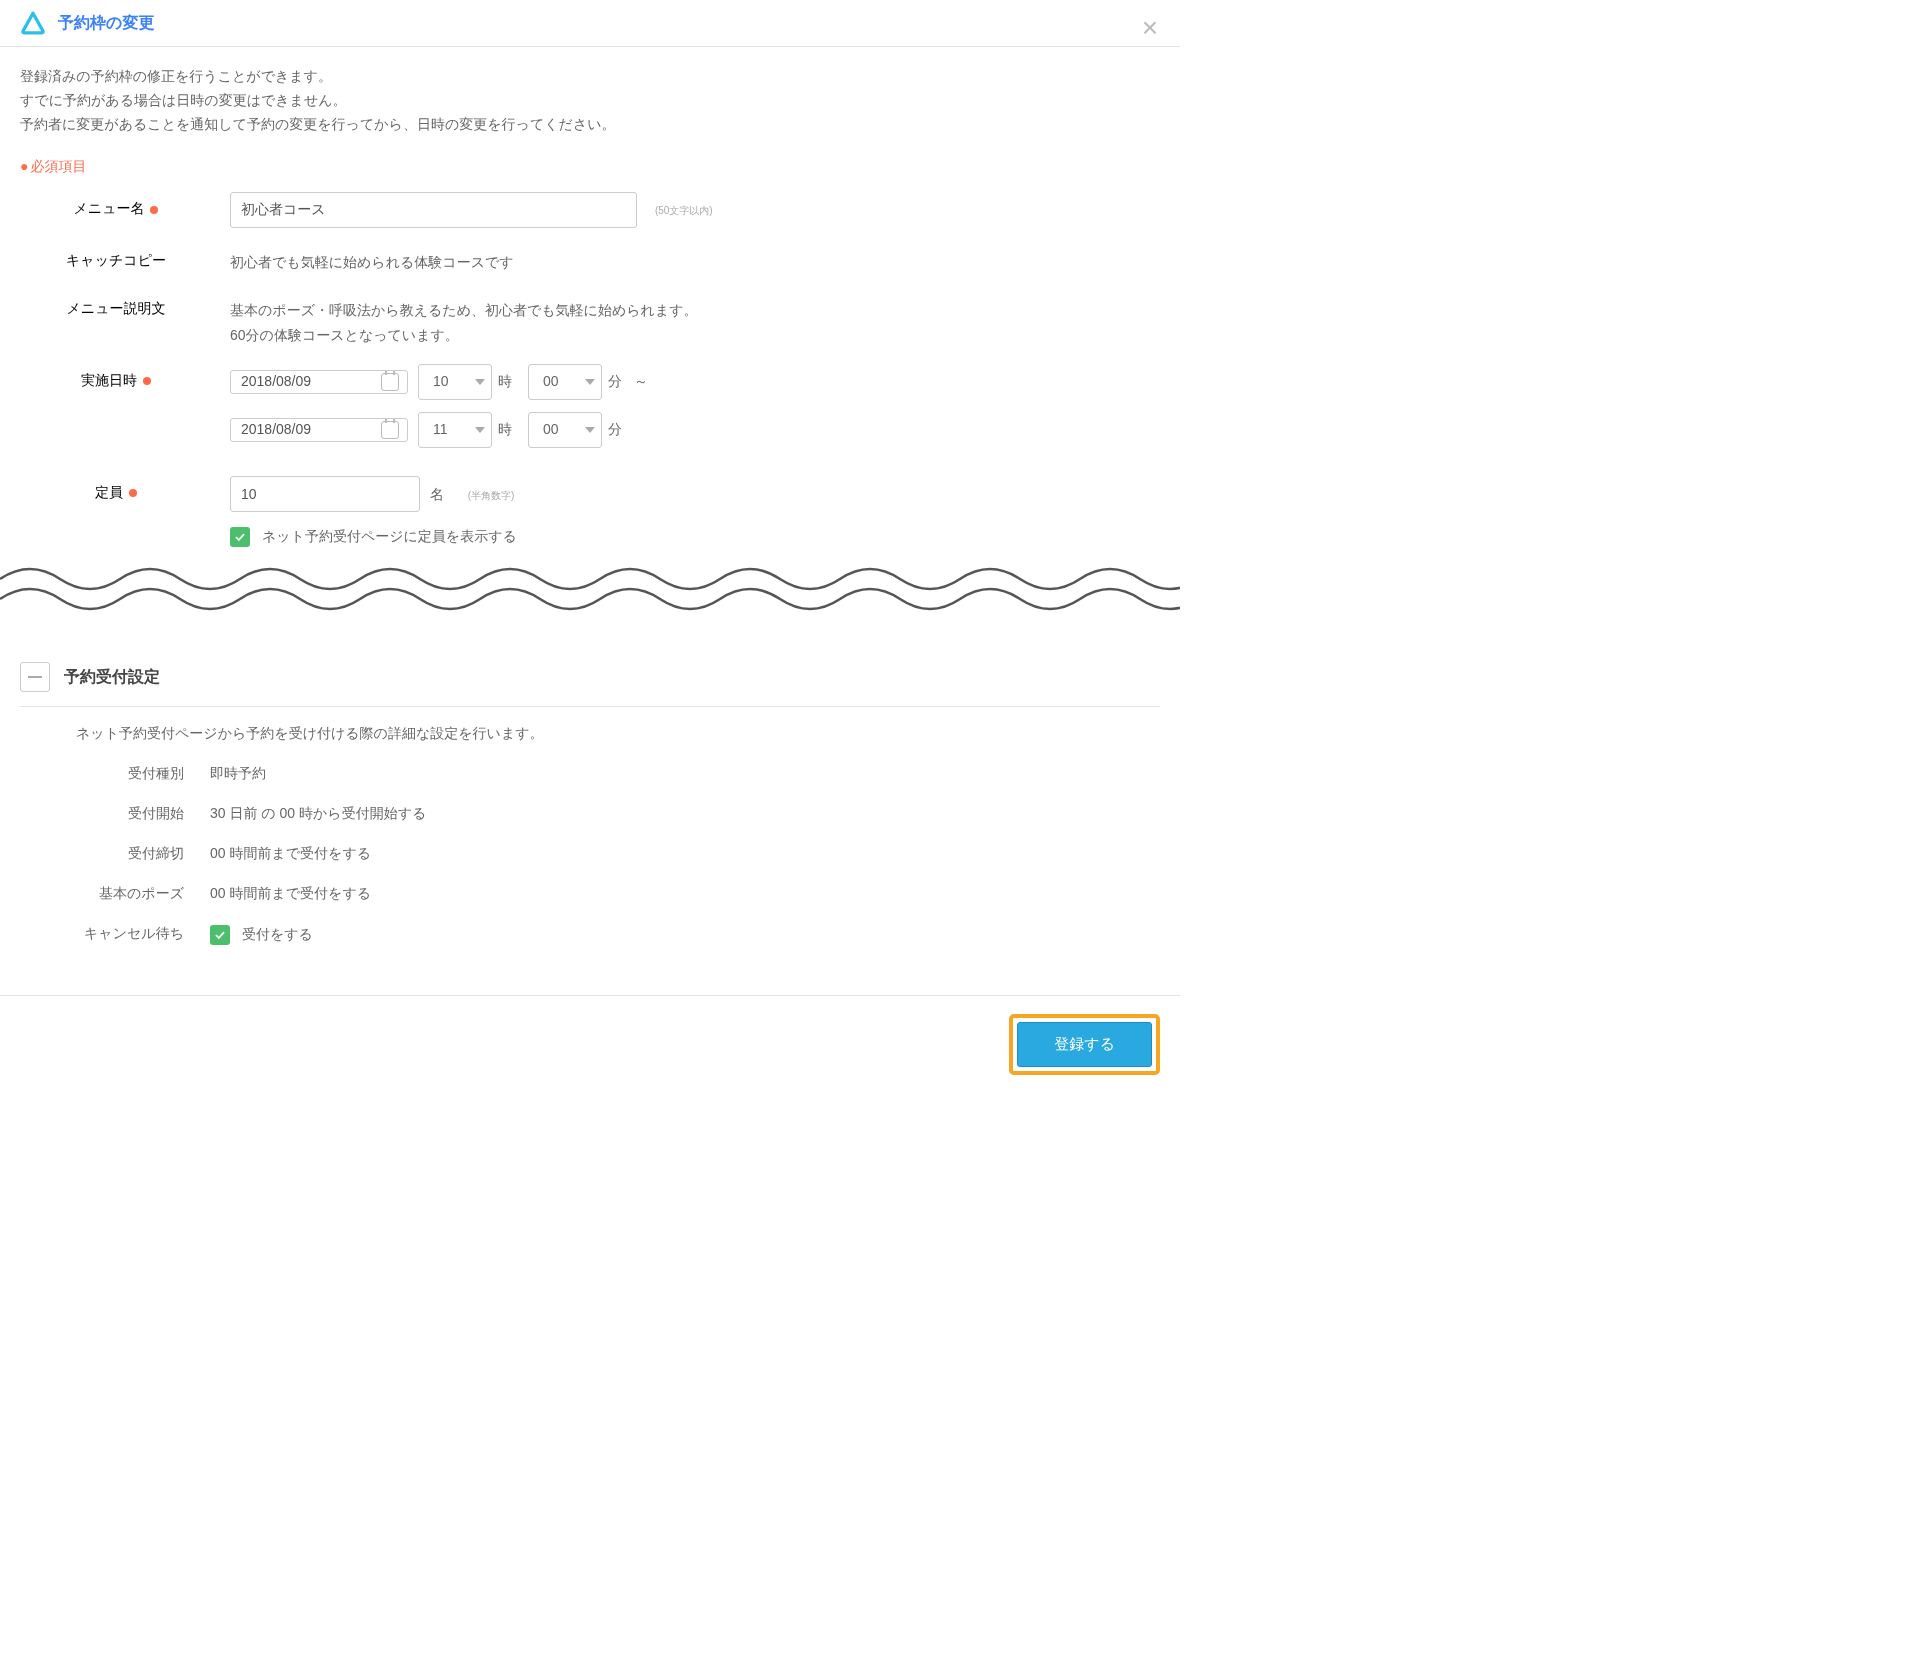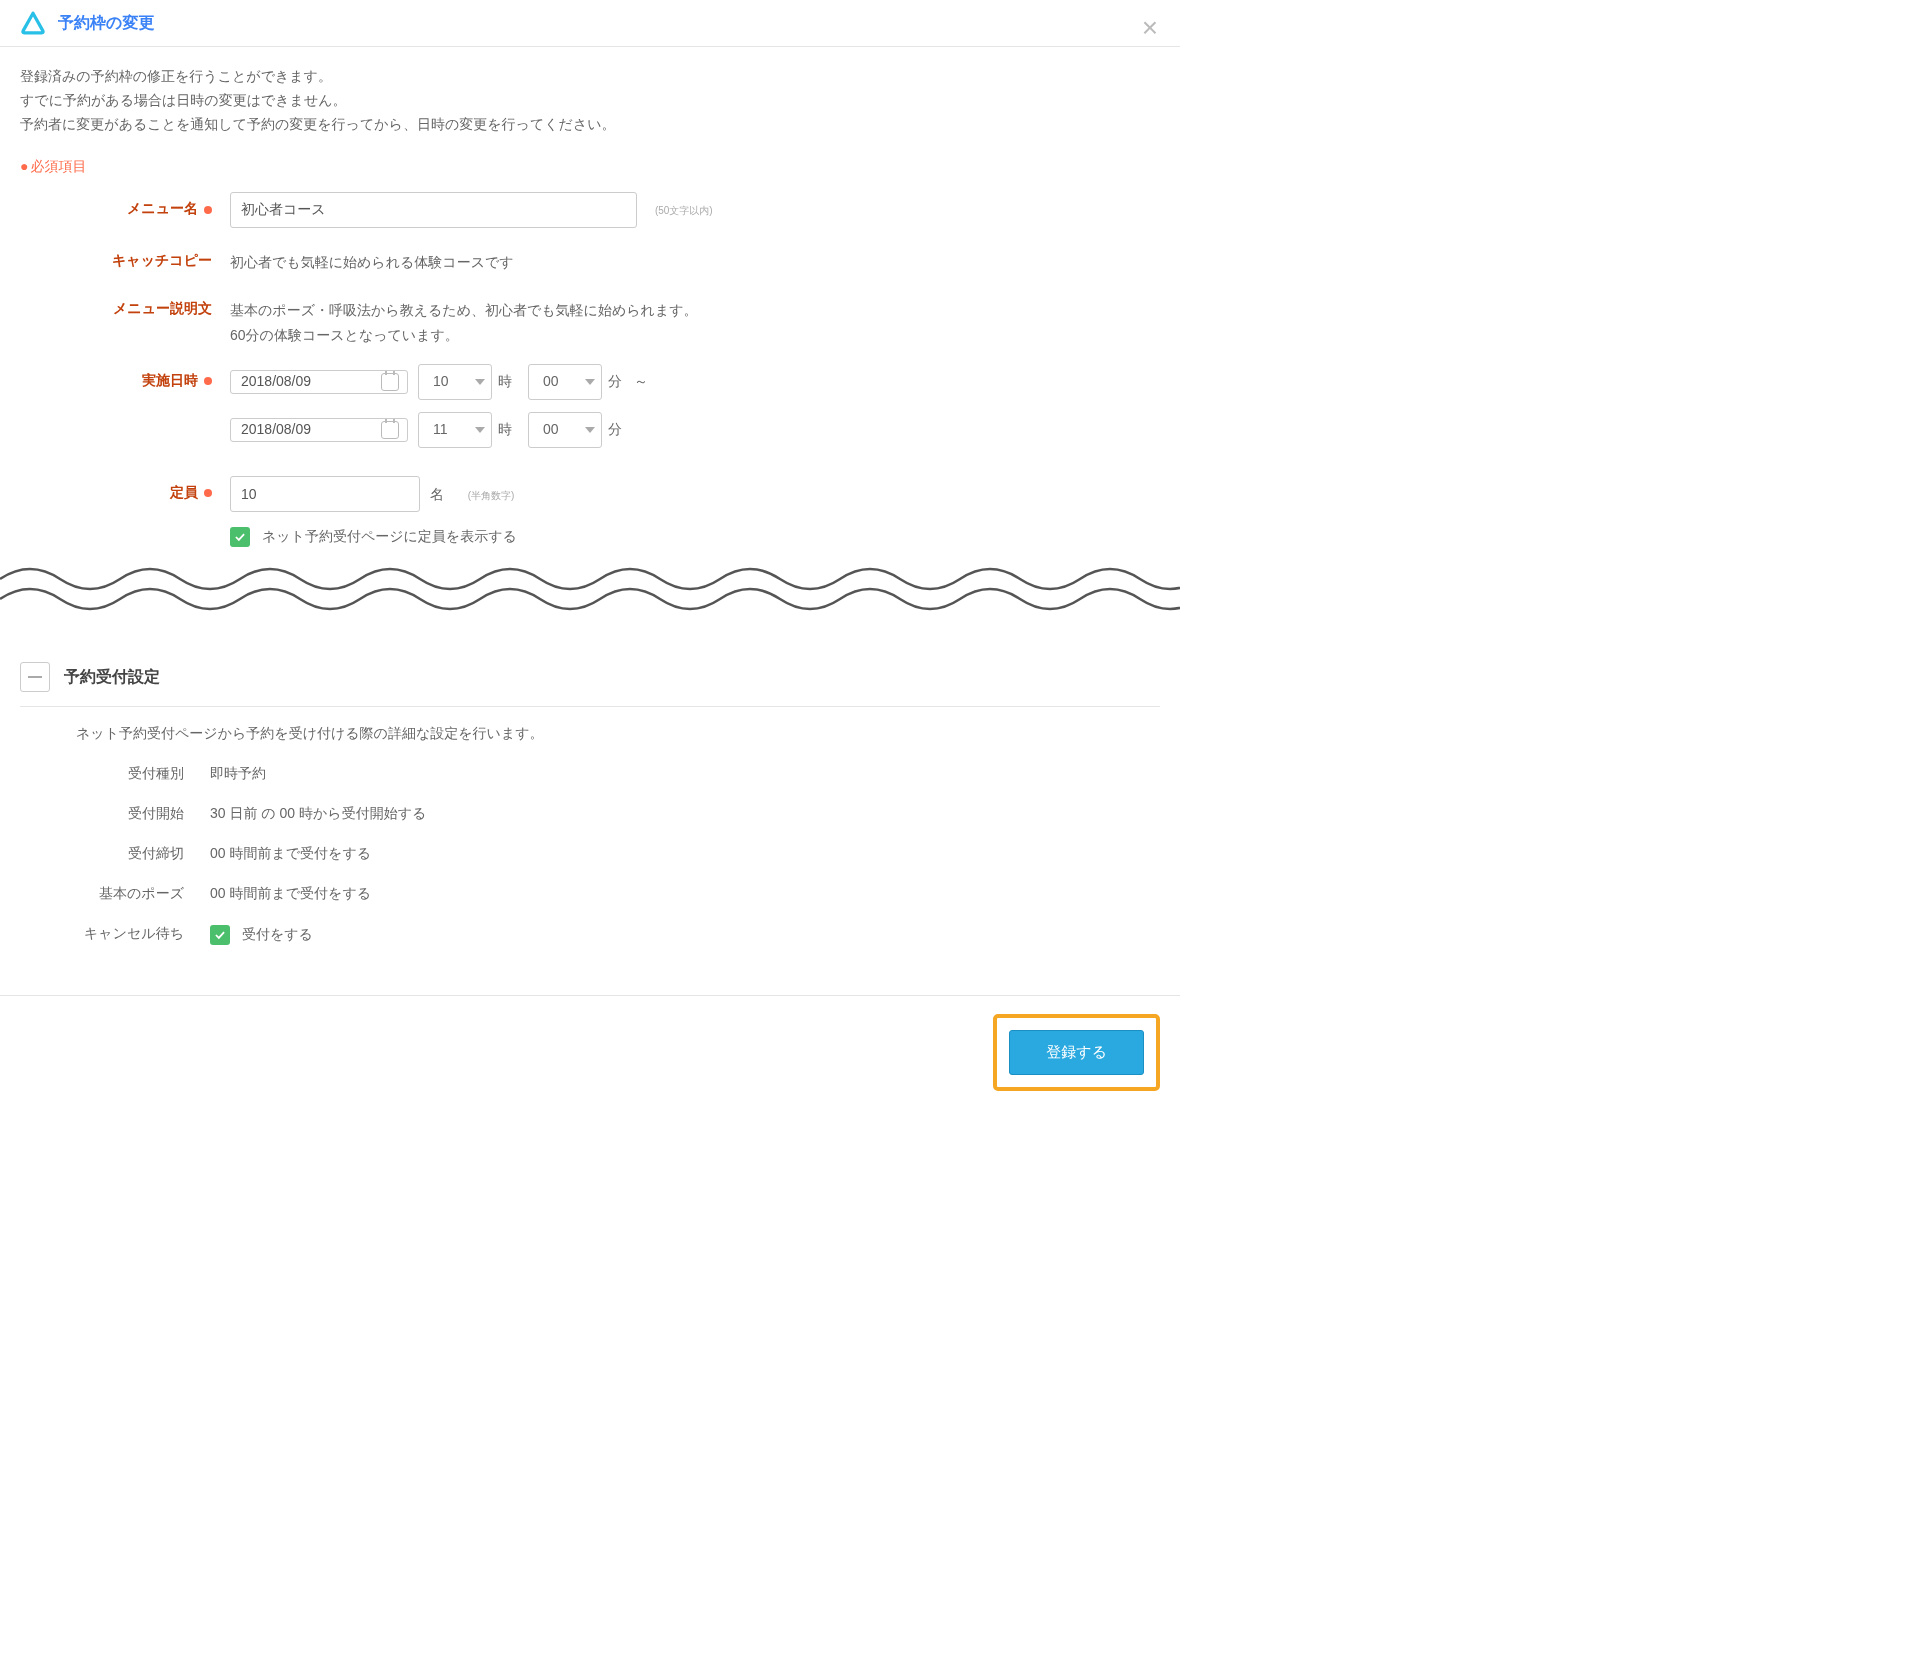--- a/index.html
+++ b/index.html
@@ -50,27 +50,26 @@
   color: #ff6b4a;
   margin-right: 2px;
 }
 .form-row {
   display: flex;
   align-items: flex-start;
   margin-top: 16px;
 }
 .form-label {
   width: 210px;
-  text-align: right;
+  text-align: center;
   padding-right: 18px;
   padding-top: 8px;
-  color: #c2410c;
+  color: #000000;
   font-size: 14px;
   flex-shrink: 0;
-  font-weight: bold;
 }
 .req-dot {
   display: inline-block;
   width: 8px; height: 8px;
   background: #ff6b4a;
   border-radius: 50%;
   margin-left: 6px;
   vertical-align: middle;
 }
 .form-value {
@@ -206,21 +205,21 @@
 .footer {
   margin-top: 50px;
   border-top: 1px solid #e5e5e5;
   padding: 18px 20px 24px 20px;
   display: flex;
   justify-content: flex-end;
 }
 .submit-wrap {
   border: 4px solid #f5a623;
   border-radius: 5px;
-  padding: 12px;
+  padding: 4px;
 }
 .submit-btn {
   background: #29a9e0;
   color: #fff;
   border: 1px solid #1a8fc4;
   border-radius: 3px;
   font-size: 15px;
   padding: 12px 36px;
   cursor: pointer;
 }

